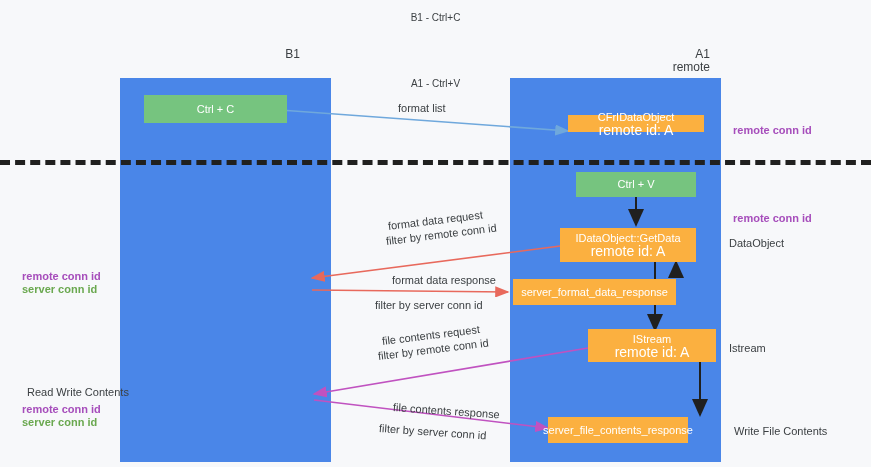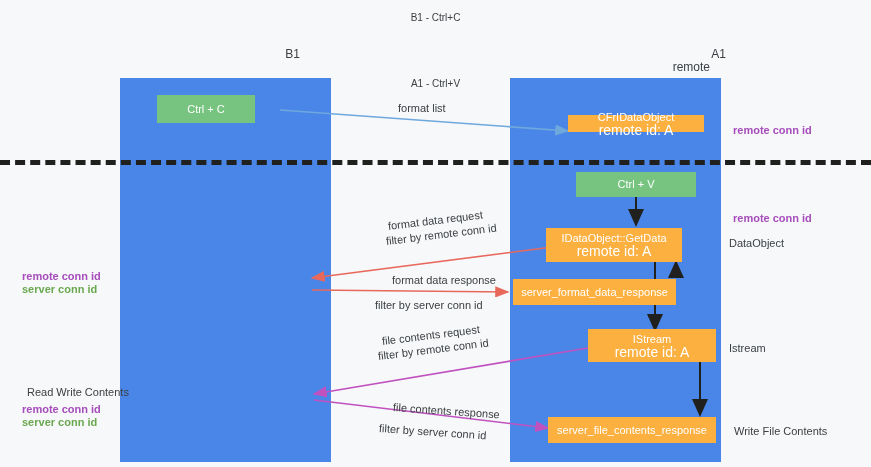--- a/index.html
+++ b/index.html
@@ -76,21 +76,21 @@
 <body>
 
 <div id="canvas">
 
   <div class="title" style="top:8px;">B1 - Ctrl+C</div>
   <div class="title" style="top:30px;margin-top:44px;">A1 - Ctrl+V</div>
 
   <div class="lane-title" style="left:150px;top:48px;width:150px;">B1</div>
   <div class="lane-title" style="left:150px;top:61px;width:150px;margin-top:48px;">connection</div>
 
-  <div class="lane-title" style="left:576px;top:48px;width:150px;">A1</div>
+  <div class="lane-title" style="left:560px;top:48px;width:150px;">A1</div>
   <div class="lane-title" style="left:560px;top:61px;width:150px;">remote</div>
 
   <div class="lane" style="left:120px;top:78px;width:211px;height:384px;"></div>
   <div class="lane" style="left:510px;top:78px;width:211px;height:384px;"></div>
 
   <svg class="edges">
     <defs>
       <marker id="ah-blue" markerWidth="9" markerHeight="7" refX="8" refY="3.5" orient="auto">
         <polygon points="0,0 9,3.5 0,7" fill="#6fa8dc"></polygon>
       </marker>
@@ -119,50 +119,50 @@
 
     <line x1="588" y1="348" x2="314" y2="394" stroke="#c052c0" stroke-width="1.6" marker-end="url(#ah-mag)"></line>
 
     <line x1="314" y1="400" x2="548" y2="428" stroke="#c052c0" stroke-width="1.6" marker-end="url(#ah-mag)"></line>
 
     <path d="M 700 362 L 700 415" stroke="#20201f" stroke-width="2" fill="none" marker-end="url(#ah-blk)"></path>
   </svg>
 
   <div class="dash-sep" style="top:160px;"></div>
 
-  <div class="node green" style="left:157px;top:95px;width:98px;height:28px;">
+  <div class="node green" style="left:144px;top:95px;width:143px;height:28px;">
     <span>Ctrl + C</span>
   </div>
 
   <div class="node orange" style="left:568px;top:115px;width:136px;height:17px;">
     <span>CFrIDataObject</span>
     <span class="l2">remote id: A</span>
   </div>
 
   <div class="node green" style="left:576px;top:172px;width:120px;height:25px;">
     <span>Ctrl + V</span>
   </div>
 
-  <div class="node orange" style="left:546px;top:228px;width:136px;height:34px;">
+  <div class="node orange" style="left:560px;top:228px;width:136px;height:34px;">
     <span>IDataObject::GetData</span>
     <span class="l2">remote id: A</span>
   </div>
 
 
   <div class="node orange" style="left:513px;top:279px;width:163px;height:26px;">
     <span>server_format_data_response</span>
   </div>
 
   <div class="node orange" style="left:588px;top:329px;width:128px;height:33px;">
     <span>IStream</span>
     <span class="l2">remote id: A</span>
   </div>
 
 
-  <div class="node orange" style="left:548px;top:417px;width:168px;height:26px;">
+  <div class="node orange" style="left:548px;top:417px;width:140px;height:26px;">
     <span>server_file_contents_response</span>
   </div>
 
   <div class="lbl dark" style="left:398px;top:101px;">format list</div>
 
   <div class="lbl dark tilt" style="left:388px;top:219px;transform:rotate(-7deg);">format data request</div>
   <div class="lbl tilt" style="left:386px;top:234px;transform:rotate(-7deg);">
     <span class="dark">filter by</span>
     <span class="purple">remote conn id</span>
   </div>

